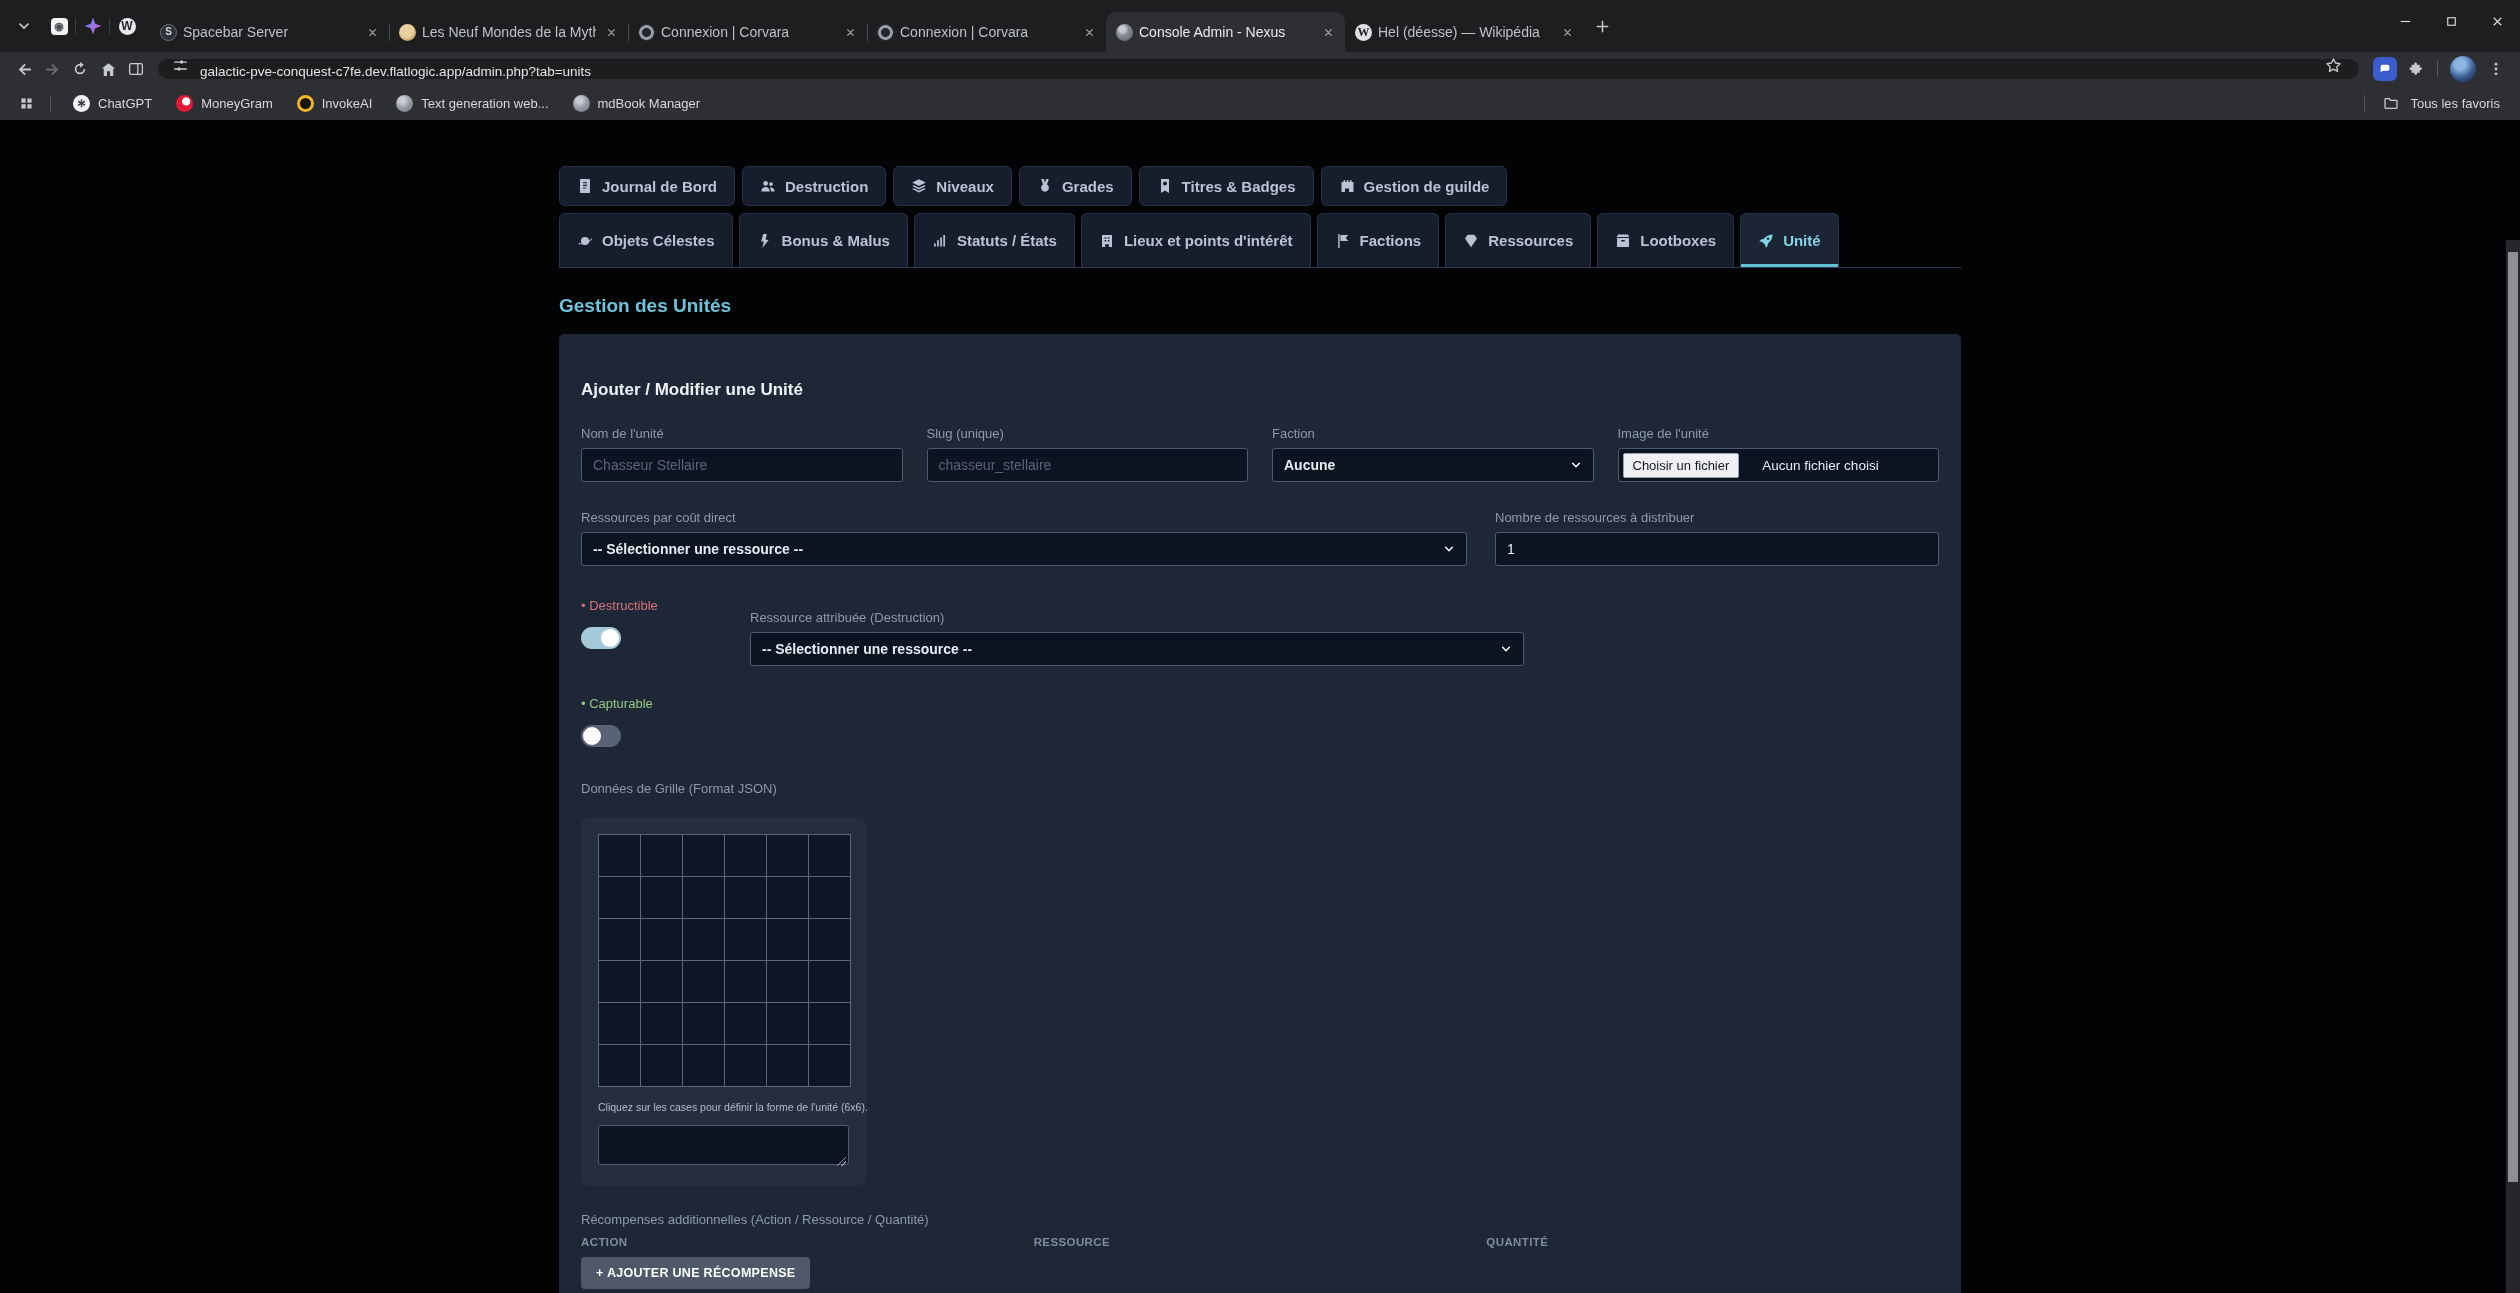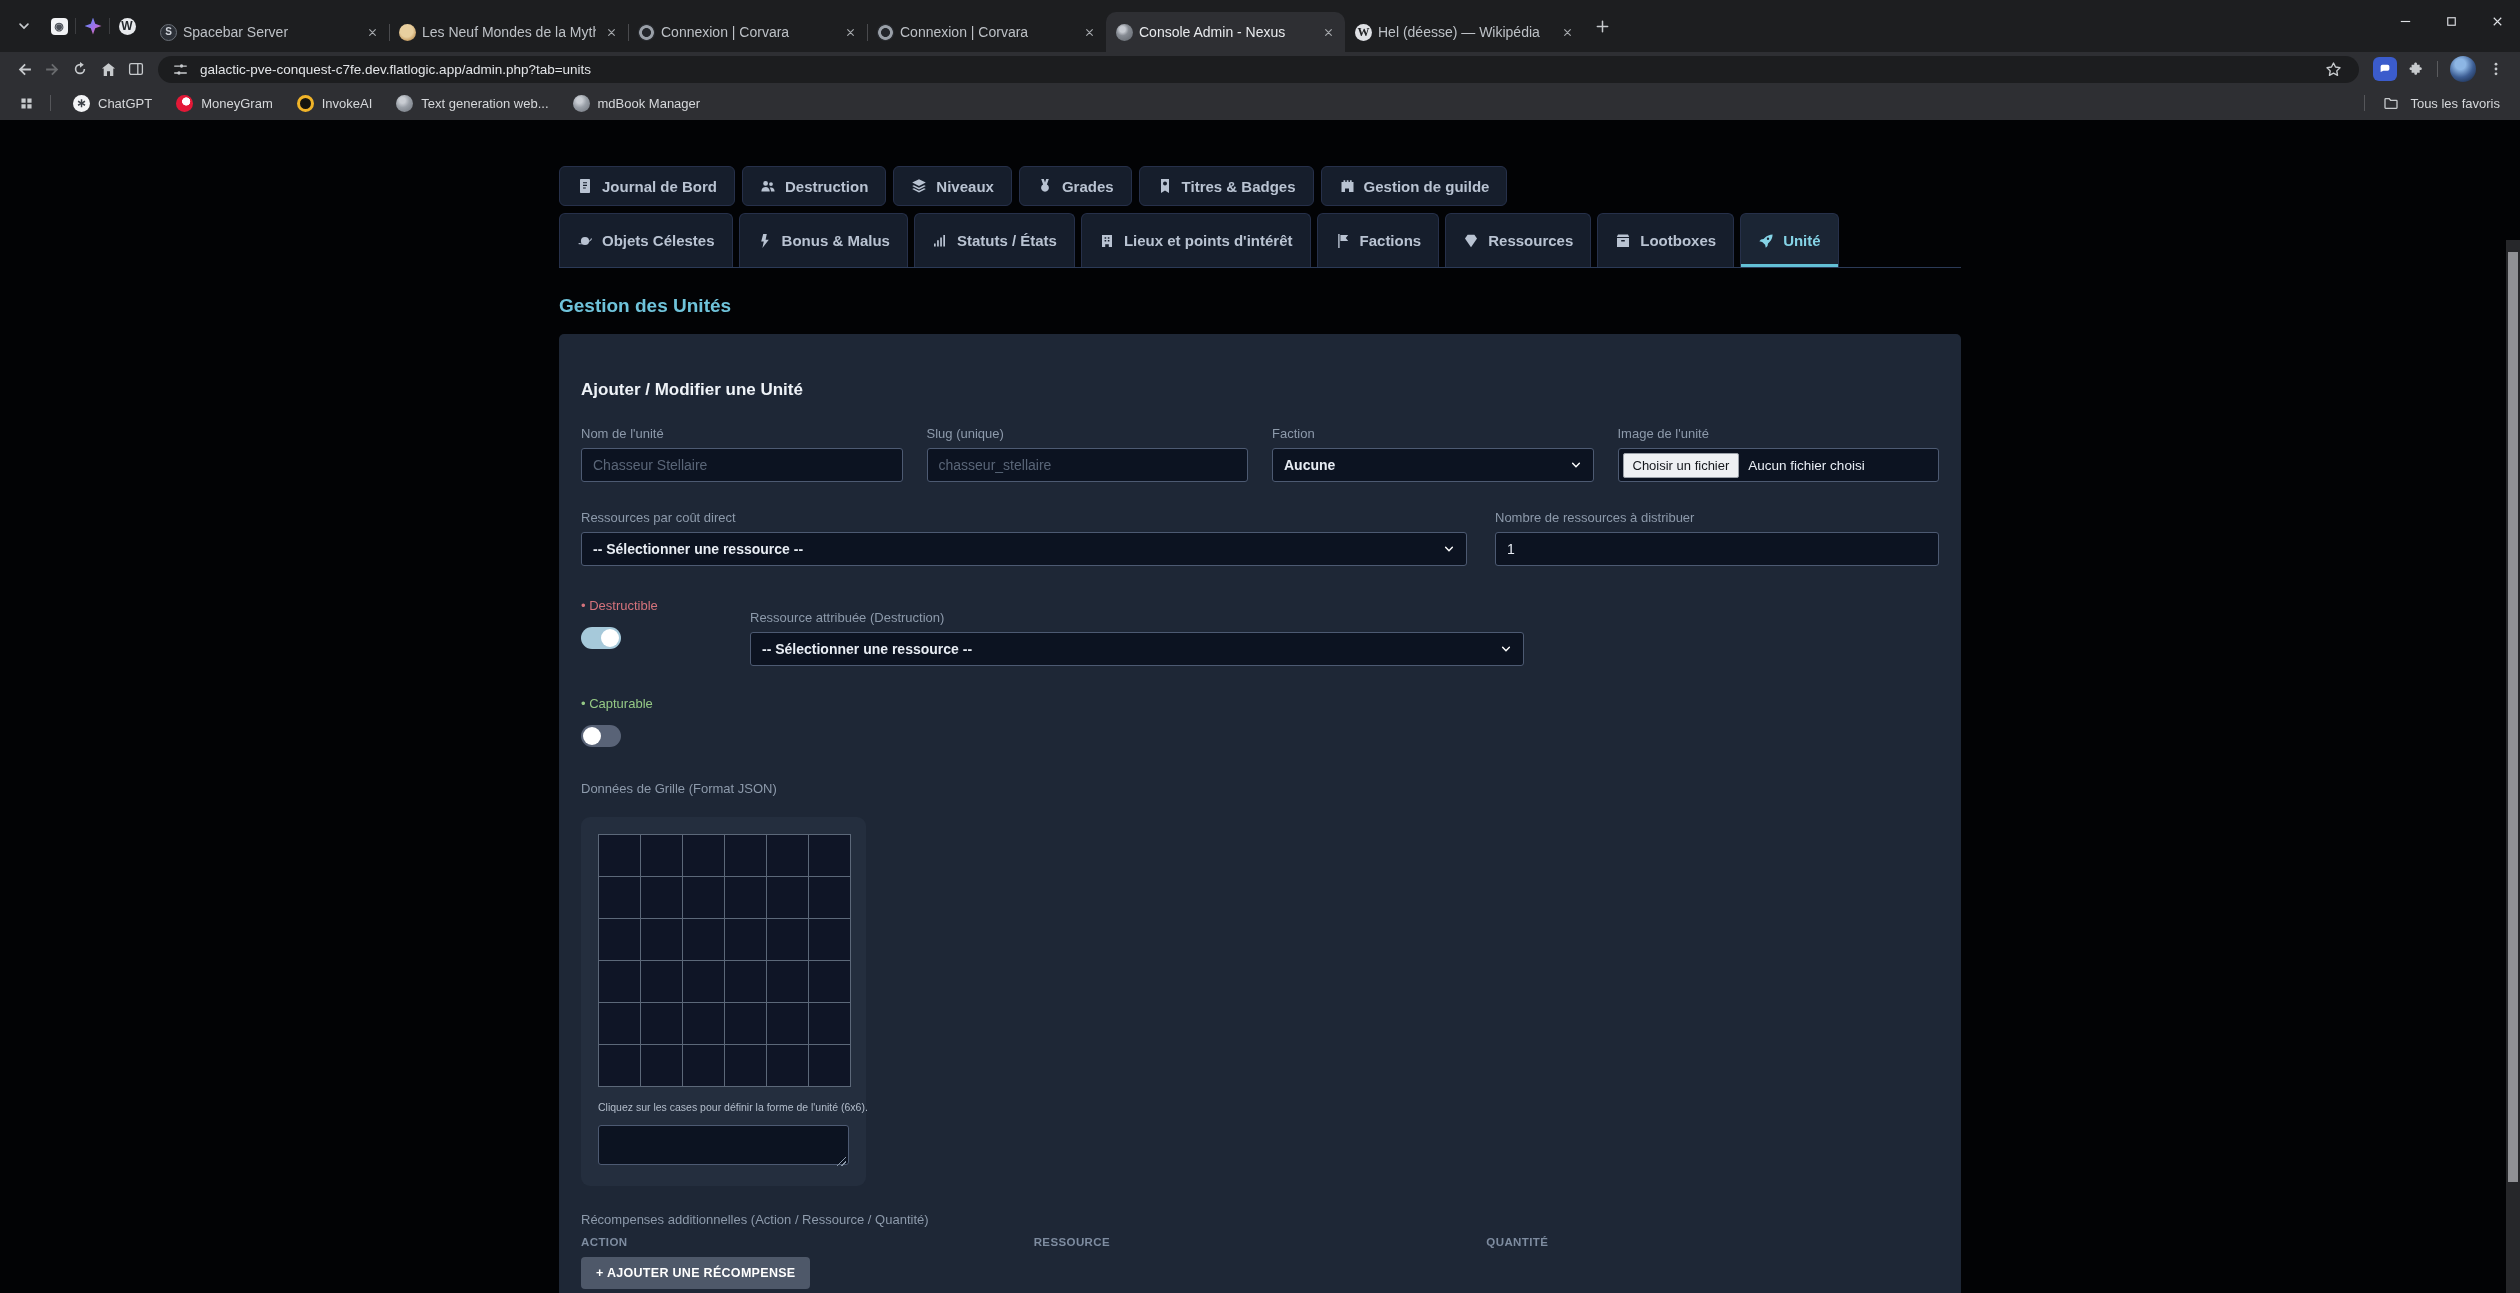--- a/index.html
+++ b/index.html
@@ -40,21 +40,21 @@
   .fav-moneygram{background:radial-gradient(circle at 60% 38%,#fff 0 26%,#e31837 30%)}
   .fav-invokeai{background:#15150f;border:3px solid #f0b429}
   .fav-wordpress{background:#e8eaed;color:#23282d;font-size:12px}
   .fav-gemini{border-radius:0;background:linear-gradient(135deg,#4c8df6,#a86ee7 55%,#e5685c);
     clip-path:polygon(50% 0,63% 37%,100% 50%,63% 63%,50% 100%,37% 63%,0 50%,37% 37%)}
   .fav-fingerprint{background:#f2f3f5;border-radius:4px;color:#4a4f57;font-size:11px}
 
   .toolbar{height:34px;background:var(--chrome-bar);display:flex;align-items:center;padding:0 10px}
   .navic{width:28px;height:28px;display:flex;align-items:center;justify-content:center;color:#c7cacd;flex:none}
   .navic.dim{color:#696b6e}
-  .omnibox{flex:1;height:27px;border-radius:14px;background:var(--chrome-box);margin:0 8px;display:flex;align-items:center;padding:0 12px;min-width:0}
+  .omnibox{flex:1;height:20px;border-radius:14px;background:var(--chrome-box);margin:0 8px;display:flex;align-items:flex-end;padding:0 12px;min-width:0}
   .omni-url{flex:1;color:#e3e5e8;font-size:13.5px;white-space:nowrap;overflow:hidden;margin-left:10px}
   .ext-blue{width:24px;height:24px;border-radius:6px;background:#3b5ccc;display:flex;align-items:center;justify-content:center;margin:0 6px;flex:none}
   .tb-divider{width:1px;height:16px;background:#5a5b5e;margin:0 6px;flex:none}
   .avatar{width:26px;height:26px;border-radius:50%;flex:none;margin:0 6px;
     background:radial-gradient(circle at 40% 32%,#8db6e4 0 22%,#3d5e94 55%,#111d35)}
 
   .bookbar{height:34px;background:var(--chrome-bar);display:flex;align-items:center;padding:0 12px;color:#d6d8db;font-size:13px}
   .bm-divider{width:1px;height:16px;background:#55565a;margin:0 10px;flex:none}
   .bookmark{display:flex;align-items:center;gap:8px;padding:0 12px;height:28px;border-radius:14px;white-space:nowrap}
   .bookbar .spacer{flex:1}
@@ -78,21 +78,21 @@
   .panel h2{color:#eef2f7;font-size:17px;font-weight:bold;margin:0 0 26px}
 
   .frow1{display:grid;grid-template-columns:repeat(4,1fr);gap:24px}
   .field label{display:block;color:var(--label);font-size:13px;margin-bottom:7px;white-space:nowrap}
   .tinput,.tselect,.filebox,.tarea{width:100%;height:34px;background:var(--field-bg);
     border:1px solid var(--field-border);border-radius:3px;color:#e8edf4;font-size:14px}
   .tinput{padding:8px 11px;font-family:"Liberation Sans",sans-serif;outline:none}
   .tinput::placeholder{color:#5a6678}
   .tselect{display:flex;align-items:center;justify-content:space-between;padding:0 11px;font-weight:bold;cursor:pointer}
   .tselect .chev{color:#fff;flex:none}
-  .filebox{display:flex;align-items:center;gap:9px;padding:0 4px}
+  .filebox{display:flex;align-items:center;gap:23px;padding:0 4px}
   .filebtn{background:#eef0f3;color:#15181d;border:1px solid #9aa0a8;border-radius:2px;font-size:13px;padding:4px 9px;white-space:nowrap;cursor:pointer}
   .filetext{font-size:13.5px;color:#e8edf4;white-space:nowrap}
 
   .frow2{display:grid;grid-template-columns:886fr 444fr;gap:28px;margin-top:28px}
 
   .lbl-red{color:var(--destr) !important}
   .lbl-green{color:var(--capt) !important}
   .toggle{margin-top:13px;width:40px;height:22px;border-radius:11px;background:#a6c9da;position:relative;cursor:pointer}
   .toggle .knob{position:absolute;top:2px;right:2px;width:18px;height:18px;border-radius:50%;background:#fff}
   .toggle.off{background:#596377}

